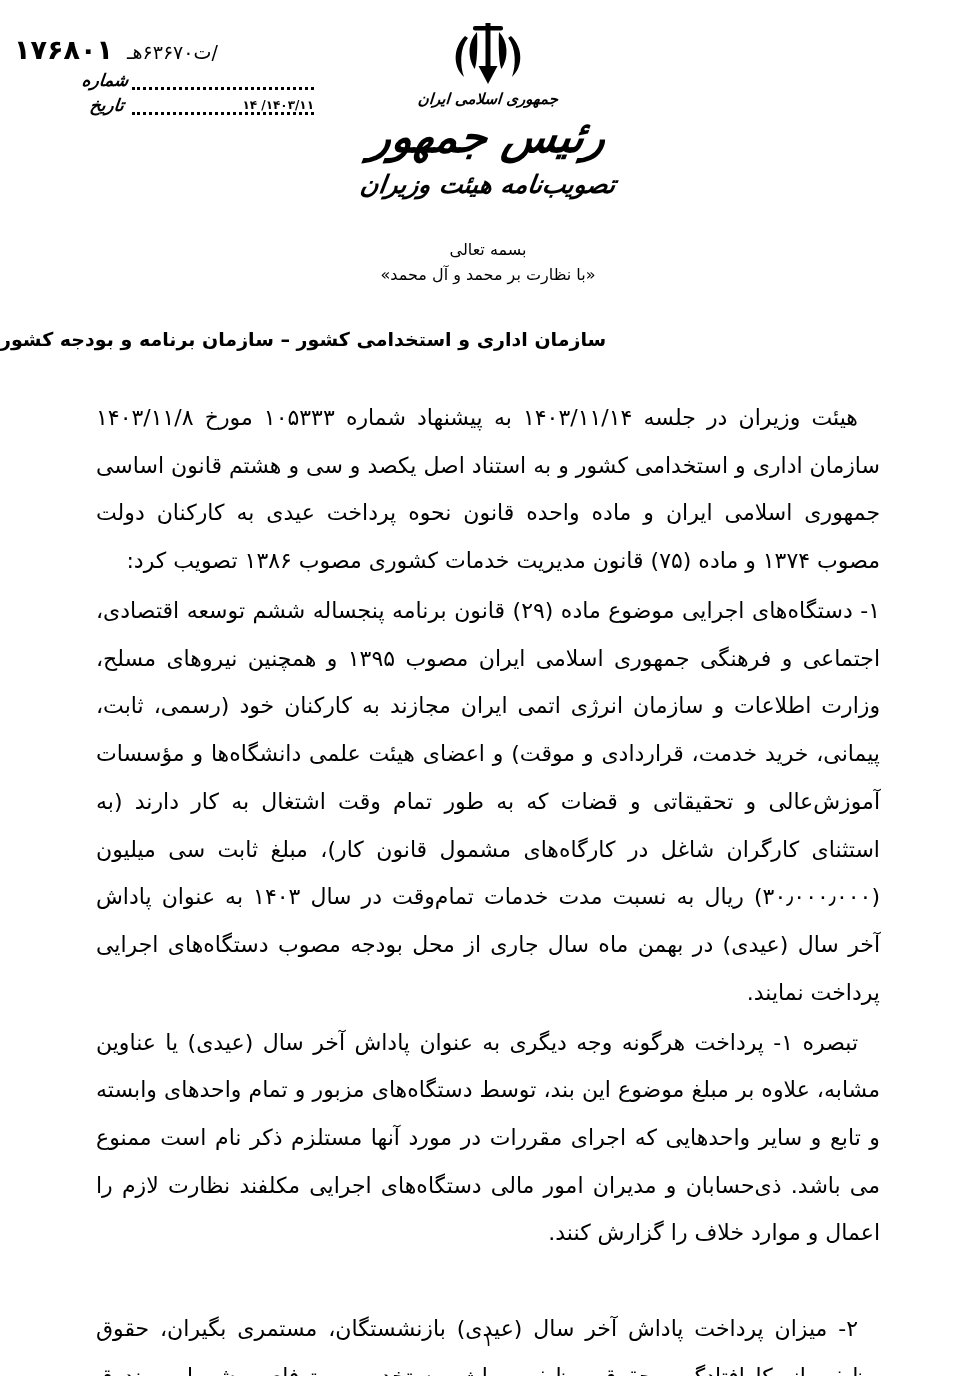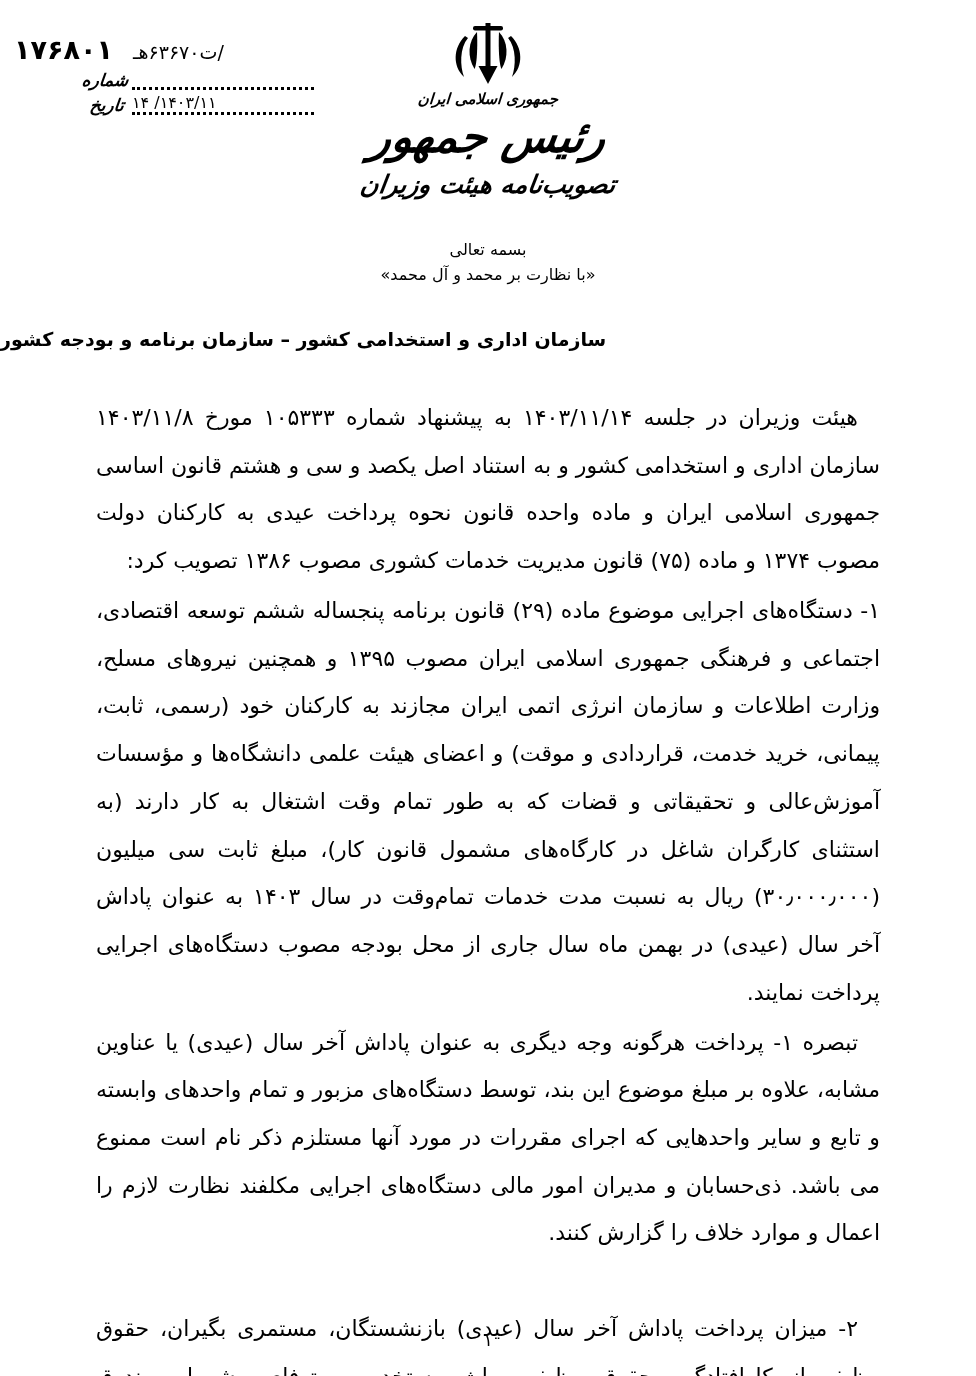--- a/index.html
+++ b/index.html
@@ -37,21 +37,21 @@
     left: 14px;
     width: 300px;
     direction: rtl;
     text-align: right;
   }
   .registry-number-row {
     display: flex;
     flex-direction: row-reverse;
     align-items: baseline;
     justify-content: flex-start;
-    gap: 20px;
+    gap: 14px;
     font-size: 25px;
     font-weight: 700;
     letter-spacing: 2px;
     margin-right: 14px;
     white-space: nowrap;
   }
   .registry-number-main {
     font-size: 27px;
     font-weight: 700;
     letter-spacing: 4px;
@@ -87,23 +87,23 @@
     bottom: 0px;
     left: 0;
     right: 0;
     border-bottom: 3px dotted #000;
   }
   .registry-value {
     position: absolute;
     bottom: 3px;
     left: 0;
     right: 0;
-    text-align: left;
-    font-size: 16px;
-    font-weight: 400;
+    text-align: right;
+    font-size: 12px;
+    font-weight: 700;
     letter-spacing: 1px;
   }
 
   
   .emblem-wrap {
     position: absolute;
     top: 22px;
     left: 0;
     right: 0;
     text-align: center;

